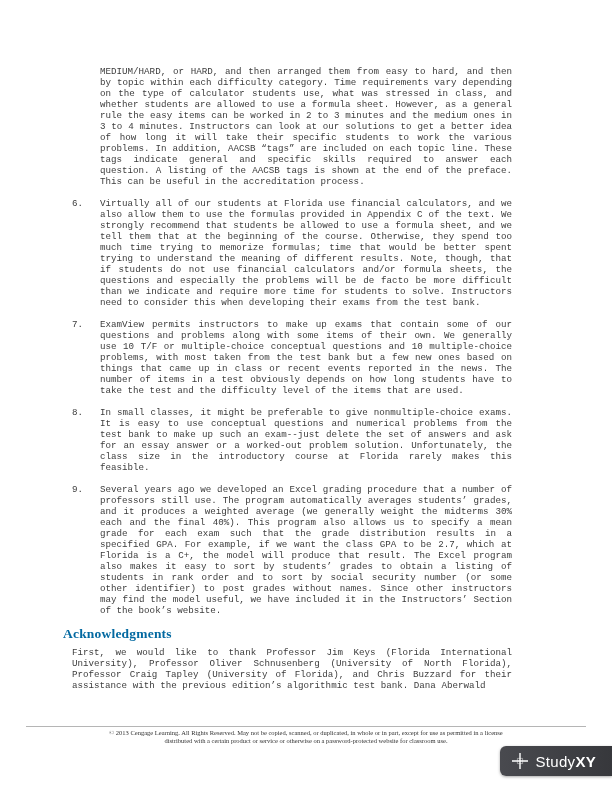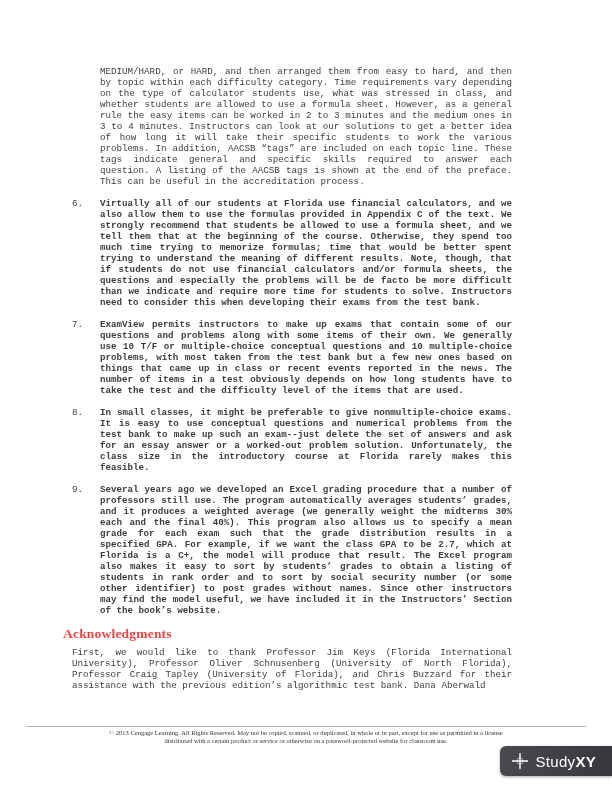--- a/index.html
+++ b/index.html
@@ -19,24 +19,24 @@
     font-size:9.2px; line-height:11px;
     color:#3c3c3c;
   }
   .cont {
     margin-left:28px;
     text-align:justify;
     margin-bottom:11px;
   }
   .item { display:flex; margin-bottom:11px; }
   .item .num { flex:0 0 28px; width:28px; }
-  .item .txt { flex:1; text-align:justify;font-weight:bold; }
+  .item .txt { flex:1; text-align:justify; }
   .ack-heading {
     font-family:"Liberation Serif","DejaVu Serif",serif;
-    font-size:13.5px; font-weight:bold; color:#ef4444;
+    font-size:13.5px; font-weight:bold; color:#0369a1;
     margin:12px 0 8px -9px;
     letter-spacing:0.2px;
   }
   .ack-text { text-align:justify; }
   .page-number {
     position:absolute; left:0; right:0; bottom:70px;
     text-align:center;
     font-family:"Liberation Serif","DejaVu Serif",serif;
     font-size:9.5px; color:#333333;
   }

